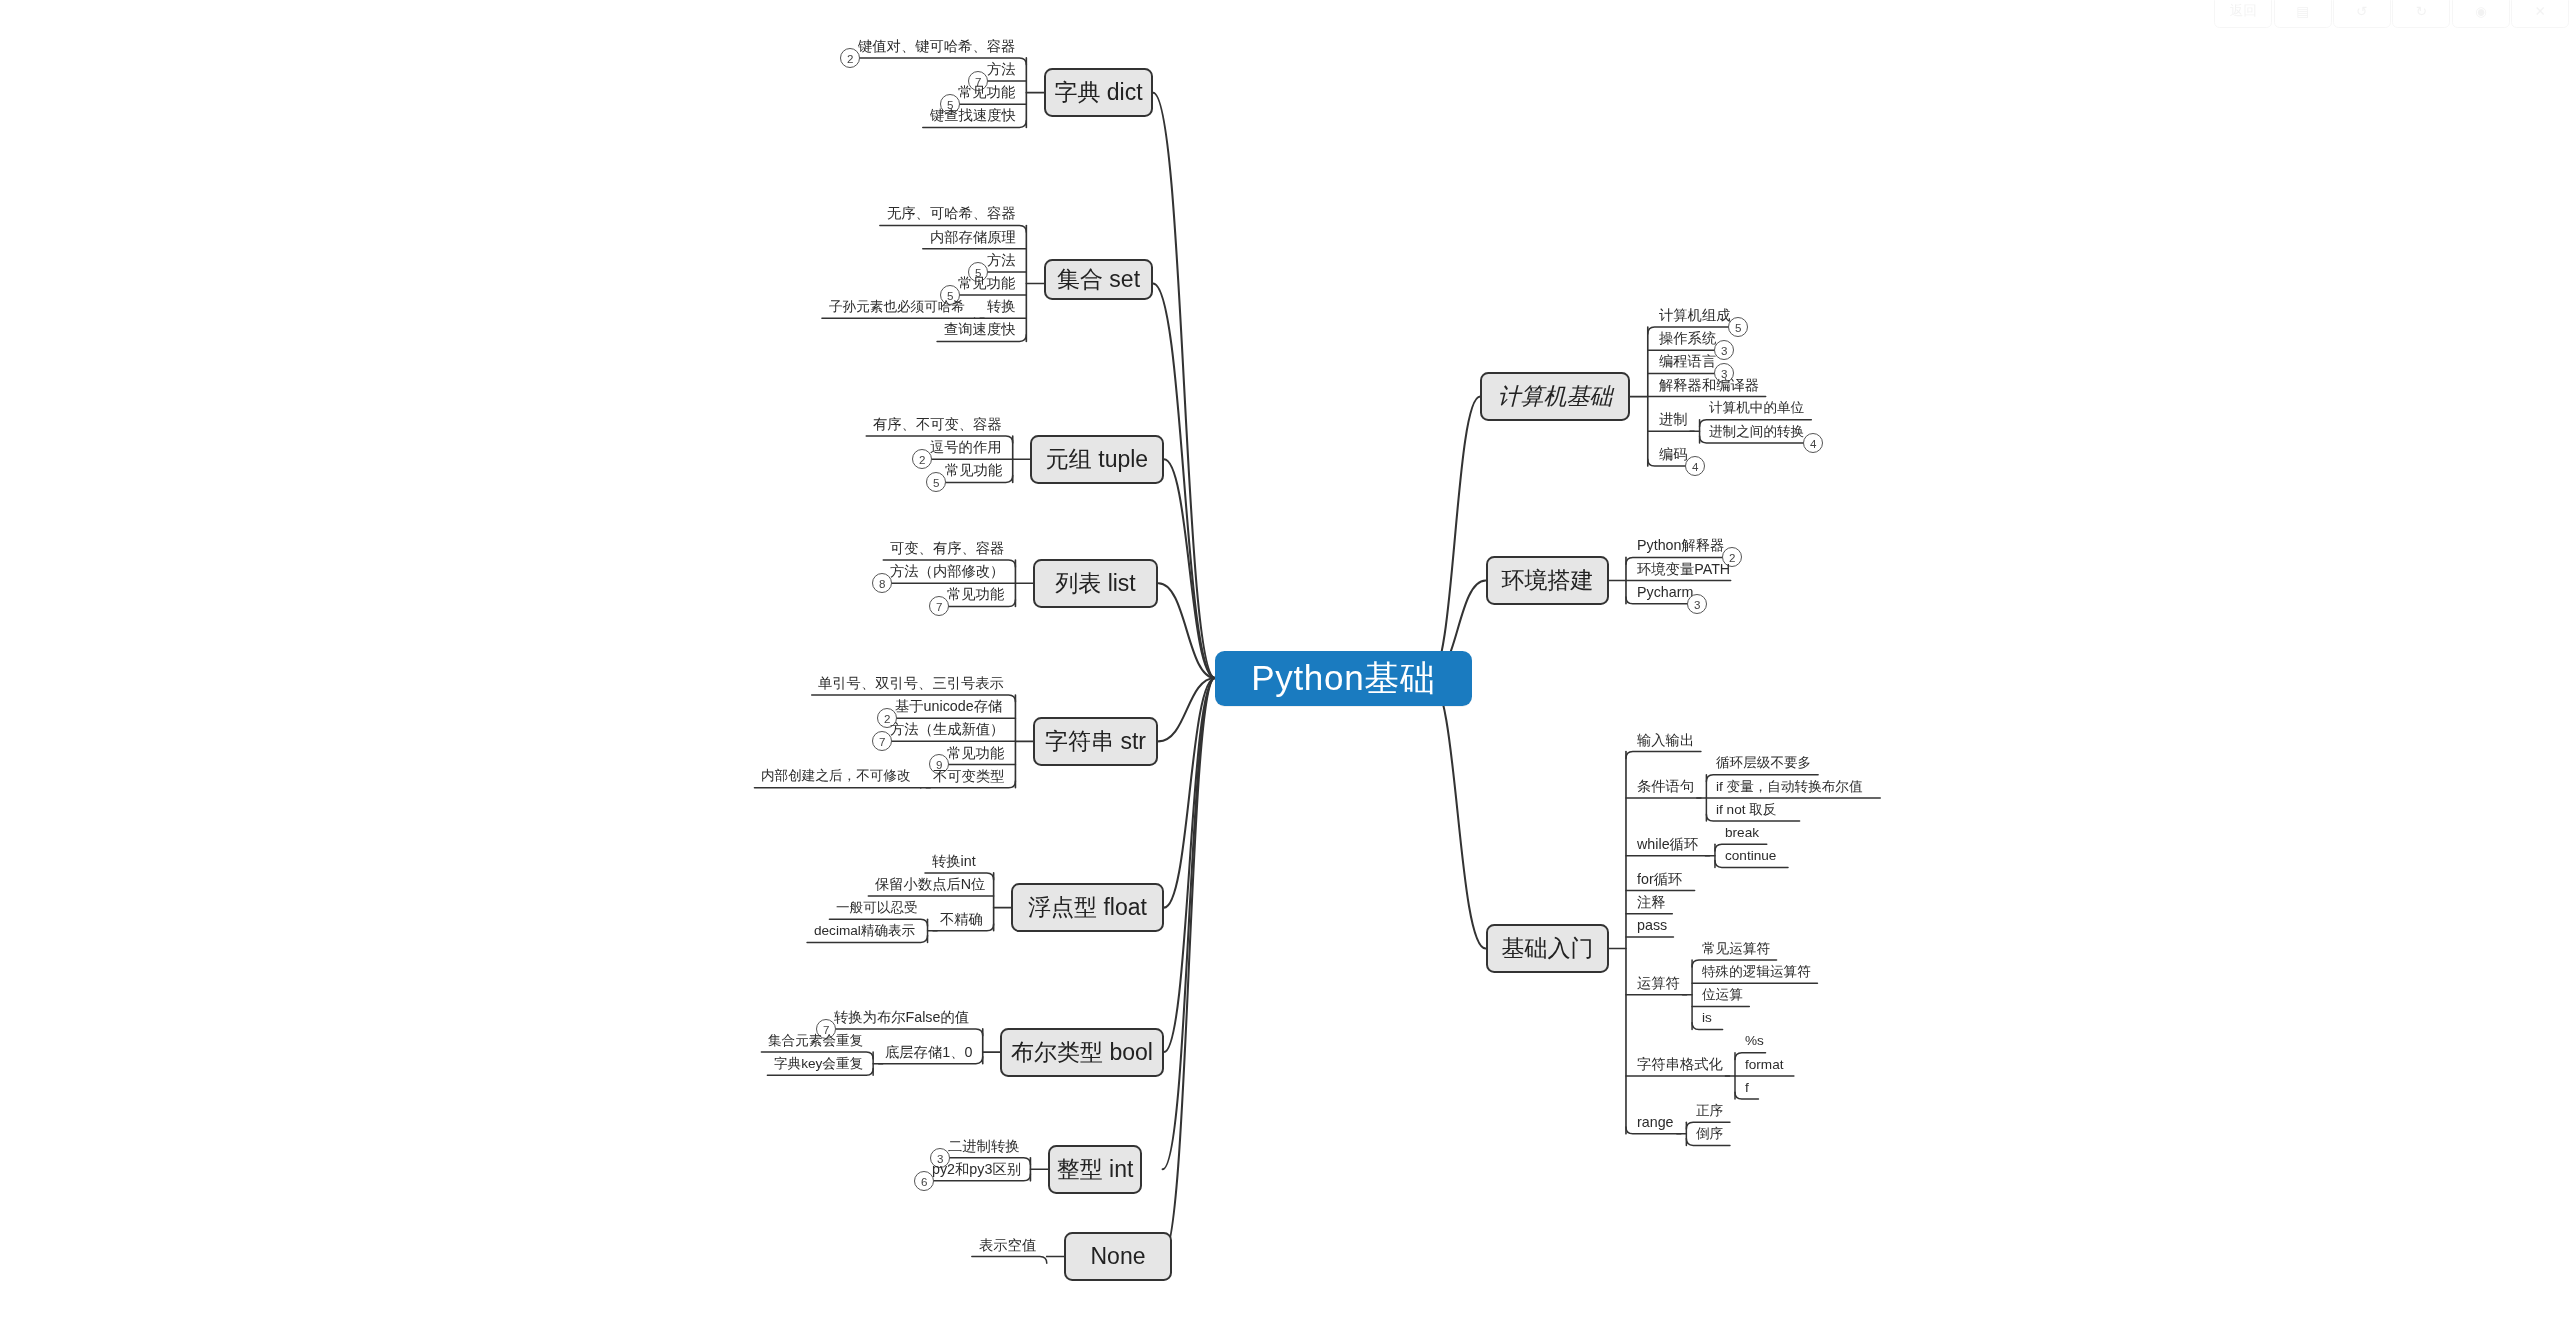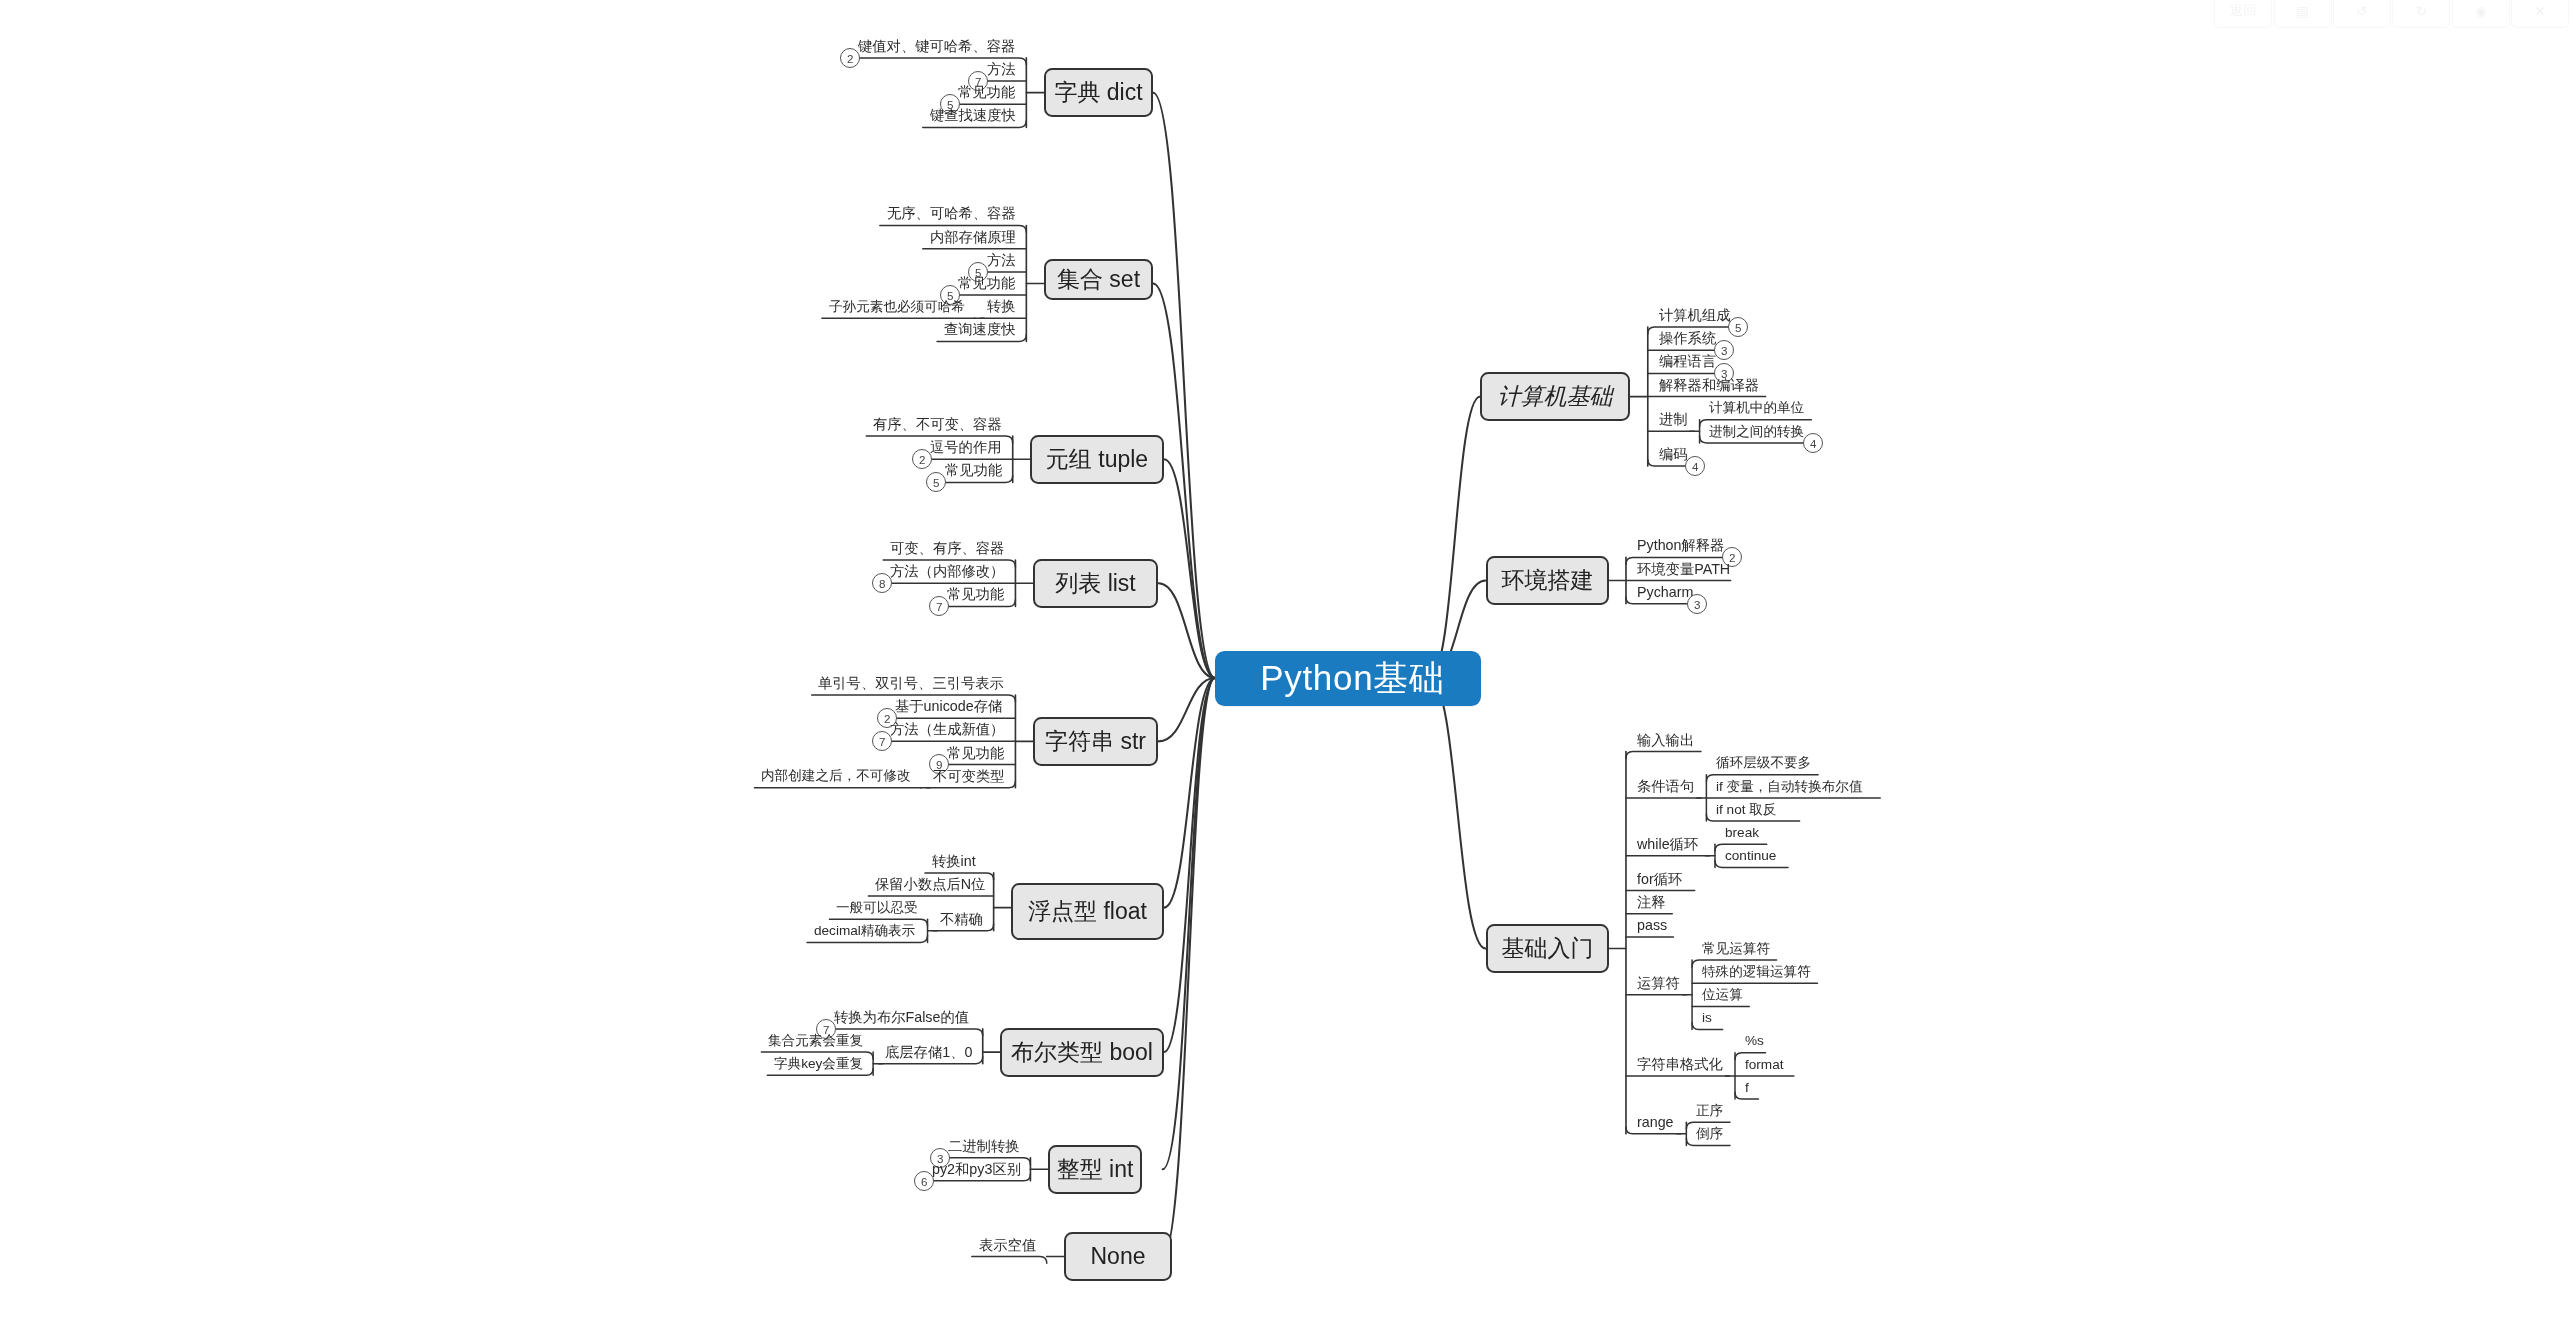--- a/index.html
+++ b/index.html
@@ -178,41 +178,41 @@
 
   <div class="toolbar">
       <div class="tb-btn">返回</div>
       <div class="tb-btn">▤</div>
       <div class="tb-btn">↺</div>
       <div class="tb-btn">↻</div>
       <div class="tb-btn">◉</div>
       <div class="tb-btn">✕</div>
     </div>
 
-  <div class="root-node" style="left: 1215px; top: 651px; width: 257px; height: 55px; background: rgb(26, 123, 192); color: rgb(255, 255, 255); padding-left: 9px;">
+  <div class="root-node" style="left: 1215px; top: 651px; width: 257px; height: 55px; background: rgb(26, 123, 192); color: rgb(255, 255, 255);">
     <span>Python基础</span>
   </div>
 
   <div id="nodes-layer">
       <div class="l1-node" style="left: 1044px; top: 68px; width: 109px; height: 49px; background: rgb(230, 230, 230); border-color: rgb(51, 51, 51);">
         <span>字典 dict</span>
       </div>
       <div class="l1-node" style="left: 1044px; top: 259px; width: 109px; height: 41px; background: rgb(230, 230, 230); border-color: rgb(51, 51, 51);">
         <span>集合 set</span>
       </div>
       <div class="l1-node" style="left: 1030px; top: 435px; width: 134px; height: 49px; background: rgb(230, 230, 230); border-color: rgb(51, 51, 51);">
         <span>元组 tuple</span>
       </div>
       <div class="l1-node" style="left: 1033px; top: 559px; width: 125px; height: 49px; background: rgb(230, 230, 230); border-color: rgb(51, 51, 51);">
         <span>列表 list</span>
       </div>
       <div class="l1-node" style="left: 1033px; top: 717px; width: 125px; height: 49px; background: rgb(230, 230, 230); border-color: rgb(51, 51, 51);">
         <span>字符串 str</span>
       </div>
-      <div class="l1-node" style="left: 1011px; top: 883px; width: 153px; height: 57px; background: rgb(230, 230, 230); border-color: rgb(51, 51, 51);">
+      <div class="l1-node" style="left: 1011px; top: 883px; width: 153px; height: 49px; background: rgb(230, 230, 230); border-color: rgb(51, 51, 51);">
         <span>浮点型 float</span>
       </div>
       <div class="l1-node" style="left: 1000px; top: 1028px; width: 164px; height: 49px; background: rgb(230, 230, 230); border-color: rgb(51, 51, 51);">
         <span>布尔类型 bool</span>
       </div>
       <div class="l1-node" style="left: 1048px; top: 1145px; width: 94px; height: 49px; background: rgb(230, 230, 230); border-color: rgb(51, 51, 51);">
         <span>整型 int</span>
       </div>
       <div class="l1-node" style="left: 1064px; top: 1232px; width: 108px; height: 49px; background: rgb(230, 230, 230); border-color: rgb(51, 51, 51);">
         <span>None</span>

